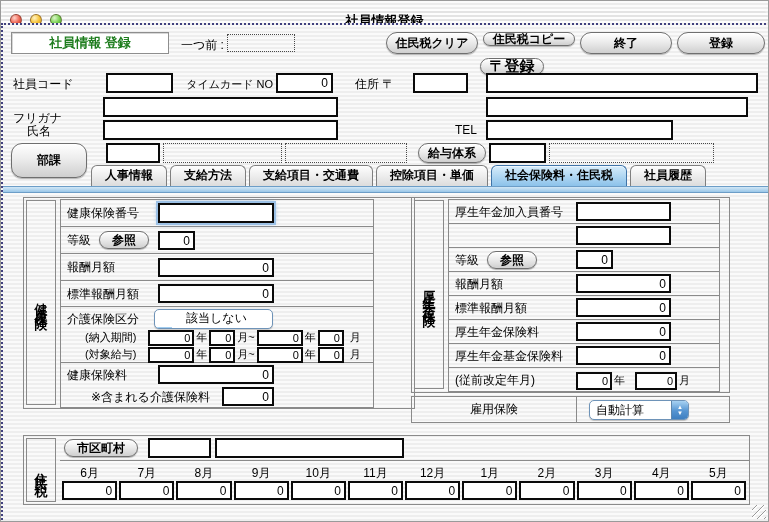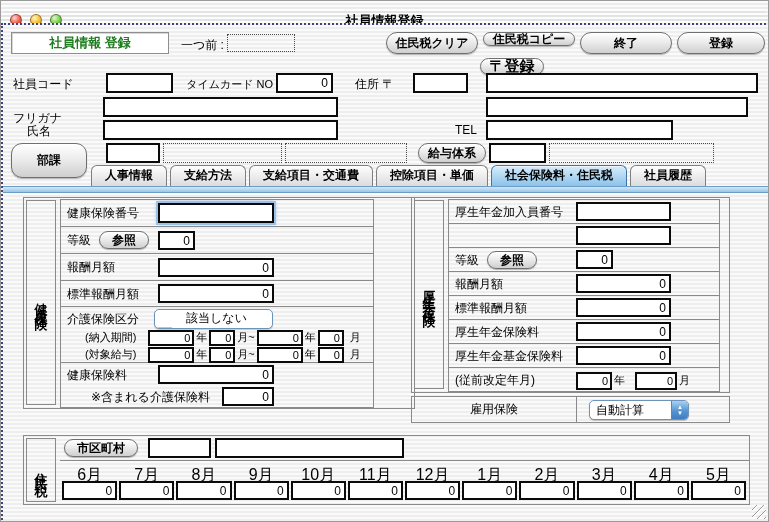--- a/index.html
+++ b/index.html
@@ -86,21 +86,21 @@
   
   .prow { position:absolute; left:0; height:17px; display:flex; align-items:center; }
   .pfld { background:#fff; border:2px solid #0a0a0a; height:16px;
     display:flex; align-items:center; justify-content:flex-end;
     font-size:11px; padding:0 2px; }
   .psuf { font-size:11px; margin:0 2px; white-space:nowrap; }
 
   
   .mgrid { position:absolute; display:grid;
     grid-template-columns:repeat(12,1fr); column-gap:2px; }
-  .mhead { font-size:16px; text-align:center; }
+  .mhead { font-size:12px; text-align:center; }
   .mval  { background:#fff; border:2px solid #0a0a0a; height:19px;
     display:flex; align-items:center; justify-content:flex-end;
     font-size:12px; padding:0 3px; }
 
   .grip { position:absolute; right:2px; bottom:2px; width:14px; height:14px;
     background:repeating-linear-gradient(135deg,transparent 0 3px,#9a9a9a 3px 4px,#fdfdfd 4px 5px); }
 </style>
 </head>
 <body>
 

